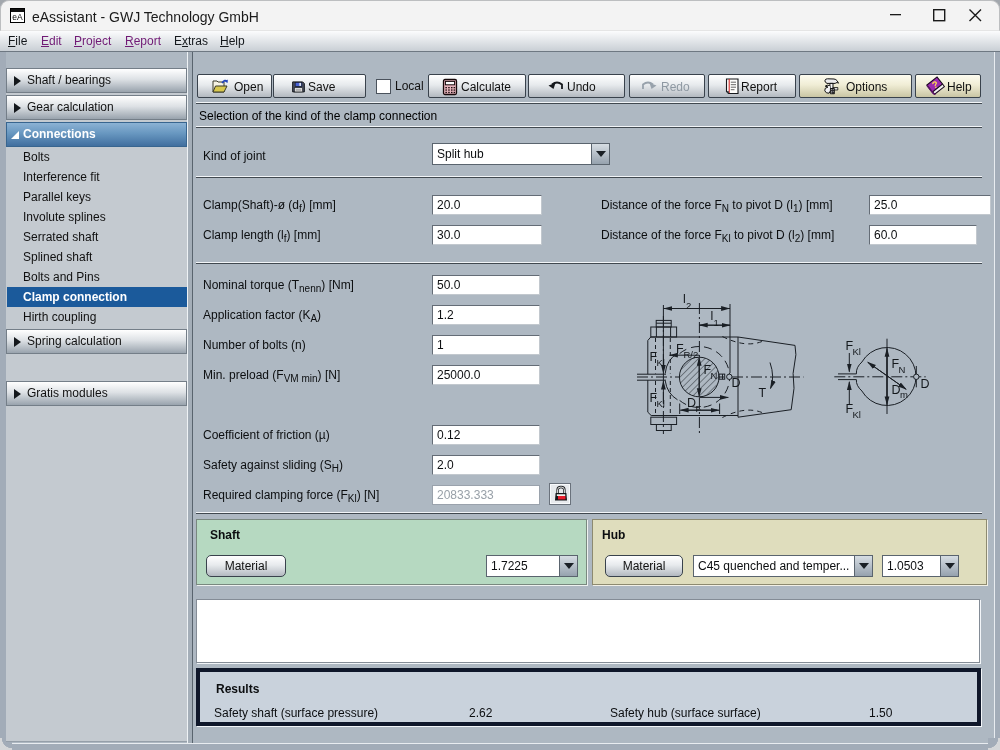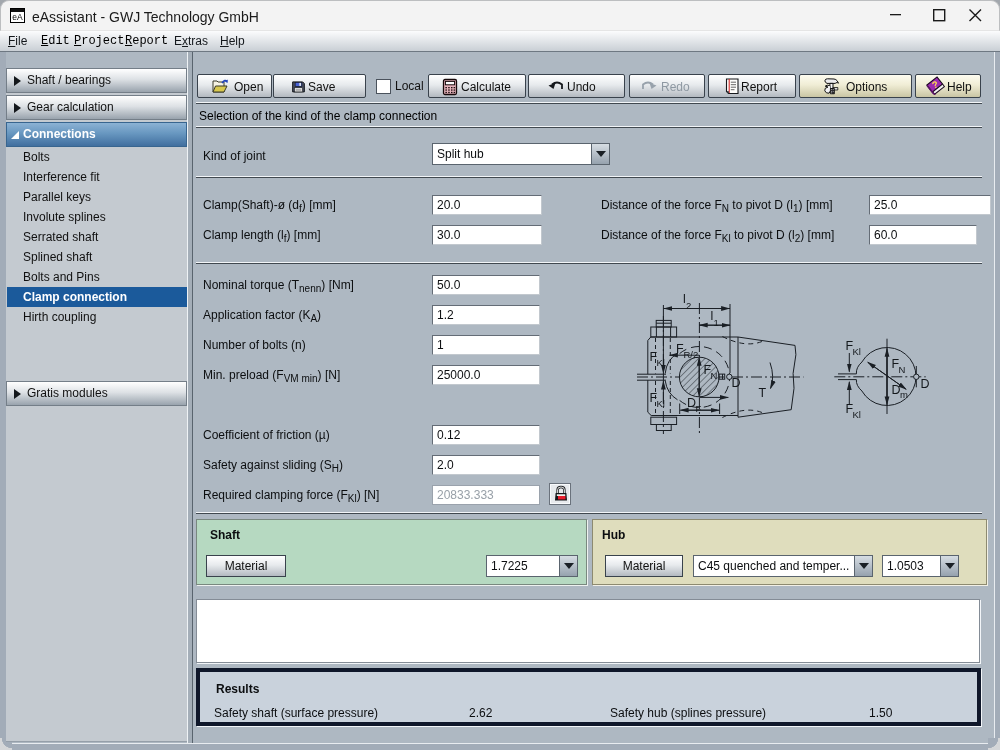--- a/index.html
+++ b/index.html
@@ -10,21 +10,21 @@
 #titlebar { left:0; top:0; width:1000px; height:31px; background:#f3f3f3; border:1px solid #bcbec0; border-bottom:1px solid #e5e5e5; border-radius:9px 9px 0 0; }
 #c1,#c2 { top:0; width:10px; height:10px; background:#a2a7ad; z-index:-1; }
 #bl { left:0; top:738px; width:12px; height:12px; background:radial-gradient(circle at 12px 0px, #a2acb8 10px, #d4d6d8 10.5px); }
 #br { left:988px; top:738px; width:12px; height:12px; background:radial-gradient(circle at 0px 0px, #a2acb8 10px, #d4d6d8 10.5px); }
 #title-ico { left:10px; top:8px; width:15px; height:15px; background:#fff; border:1px solid #000; font-size:8.5px; text-align:center; line-height:16px; color:#000; }
 #title-ico:before { content:""; position:absolute; left:0; top:0; width:13px; height:3px; background:#111; }
 #title-txt { left:32px; top:9px; font-size:14px; color:#1b1b1b; }
 
 #menubar { left:0; top:31px; width:1000px; height:21px; background:linear-gradient(#fbfcfd,#c9cfd5); border-bottom:1px solid #6e7882; }
 .mi { position:absolute; top:34px; font-size:12px; color:#14181c; }
-.mi.dis { color:#000000;font-family:Liberation Mono, monospace; }
+.mi.dis { color:#701a75; }
 
 #app { left:0; top:52px; width:1000px; height:698px; background:#aeb8c2; }
 #leftedge { left:0; top:52px; width:6px; height:698px; background:#a2acb8; }
 #rightedge { left:994px; top:52px; width:6px; height:698px; background:#a2acb8; border-left:1px solid #e8ecf0; }
 #botedge { left:0; top:743px; width:1000px; height:7px; background:#a2acb8; border-top:1px solid #e8ecf0; }
 
 #sidebar { left:6px; top:68px; width:181px; height:674px; background:#c4cad0; border-bottom:1px solid #959fa9; }
 #divider { left:187px; top:52px; width:6px; height:691px; background:#a4aeb8; border-left:1px solid #eef2f5; border-right:1px solid #59646e; }
 .shead { position:absolute; left:0; width:181px; height:25px; background:linear-gradient(#ffffff,#dde1e5 45%,#99a3ad); border:1px solid #747e88; font-size:12px; color:#111; line-height:23px; padding-left:20px; }
 .shead .tri { position:absolute; left:7px; top:7px; width:0; height:0; border-left:7px solid #14181c; border-top:5px solid transparent; border-bottom:5px solid transparent; }
@@ -43,21 +43,21 @@
 .flabel { position:absolute; font-size:12px; color:#0c0e10; white-space:nowrap; }
 sub { font-size:10px; }
 .inp { position:absolute; height:20px; background:#fff; border:1px solid #646c76; border-bottom-color:#c2c8ce; border-right-color:#c2c8ce; font-size:12px; color:#0c0e10; line-height:18px; padding-left:4px; }
 .inp.dis { color:#98a0a8; border-color:#9aa2ac; }
 .dd { position:absolute; height:22px; background:#fff; border:1px solid #5a646e; font-size:12px; color:#0c0e10; line-height:20px; padding-left:4px; }
 .dd .arrow { position:absolute; right:0; top:0; width:18px; height:20px; background:linear-gradient(#d6dde3,#b9c2cb 45%,#96a2ae); border-left:1px solid #5a646e; }
 .dd .arrow:after { content:""; position:absolute; left:4px; top:7px; width:0; height:0; border-left:5px solid transparent; border-right:5px solid transparent; border-top:6px solid #1a2026; }
 
 #shaftpanel { left:196px; top:519px; width:391px; height:66px; background:#b6d9c1; border:1px solid #79887f; box-shadow:1px 1px 0 #eef2f0; }
 #hubpanel { left:592px; top:519px; width:395px; height:66px; background:#dfddbd; border:1px solid #8d8a70; box-shadow:1px 1px 0 #f2f0e6; }
-.matbtn { position:absolute; height:22px; border:1px solid #39424c; border-radius:0; background:linear-gradient(#ffffff,#e7eaed 45%,#b3b9c0); font-size:12px; color:#111; text-align:center; line-height:20px; }
+.matbtn { position:absolute; height:22px; border:1px solid #39424c; border-radius:5px; background:linear-gradient(#ffffff,#e7eaed 45%,#b3b9c0); font-size:12px; color:#111; text-align:center; line-height:20px; }
 #msgbox { left:196px; top:599px; width:784px; height:64px; background:#fff; border:1px solid #848c96; box-shadow:1px 1px 0 #f2f5f8; }
 #results { left:196px; top:668px; width:785px; height:58px; background:#c9d2dc; border:4px solid #0f172a; box-shadow:1px 1px 0 #f2f5f8; }
 </style>
 </head>
 <body>
 <div id="c1" class="abs" style="left:0"></div>
 <div id="c2" class="abs" style="left:990px"></div>
 <div id="titlebar" class="abs"></div>
 <div id="title-ico" class="abs">eA</div>
 <div id="title-txt" class="abs">eAssistant - GWJ Technology GmbH</div>
@@ -95,20 +95,21 @@
       </svg>Connections</div>
   <div class="sitem" style="top:79px">Bolts</div>
   <div class="sitem" style="top:99px">Interference fit</div>
   <div class="sitem" style="top:119px">Parallel keys</div>
   <div class="sitem" style="top:139px">Involute splines</div>
   <div class="sitem" style="top:159px">Serrated shaft</div>
   <div class="sitem" style="top:179px">Splined shaft</div>
   <div class="sitem" style="top:199px">Bolts and Pins</div>
   <div class="sitem sel" style="top:219px">Clamp connection</div>
   <div class="sitem" style="top:239px">Hirth coupling</div>
+  <div class="shead" style="top:261px"><span class="tri"></span>Spring calculation</div>
   <div class="shead" style="top:313px"><span class="tri"></span>Gratis modules</div>
 </div>
 
 <div class="tbtn" style="left:197px;width:75px">
     <svg style="left:12px;top:3px" width="19" height="17" viewBox="0 0 19 17">
   <path d="M3,6 L3,14 L14,14 L14,4 L8,4 L7,3 L3,3 z" fill="#f6f3e4" stroke="#3a3a2a" stroke-width="1"></path>
   <path d="M3,14 L5.5,8 L17,8 L14,14 z" fill="#d8c84e" stroke="#3a3a2a" stroke-width="1"></path>
   <path d="M12,5 Q15,1 17,3.5" fill="none" stroke="#2244bb" stroke-width="1.6"></path>
   <path d="M17.8,1.5 L17.6,5 L14.8,3.4 z" fill="#2244bb"></path>
   </svg>
@@ -255,21 +256,21 @@
   <div class="matbtn" style="left:12px;top:35px;width:78px">Material</div>
   <div class="dd" style="left:100px;top:35px;width:180px">C45 quenched and temper...<span class="arrow"></span></div>
   <div class="dd" style="left:289px;top:35px;width:77px">1.0503<span class="arrow"></span></div>
 </div>
 
 <div id="msgbox" class="abs"></div>
 <div id="results" class="abs">
   <div class="flabel" style="left:16px;top:10px;font-weight:bold">Results</div>
   <div class="flabel" style="left:14px;top:34px">Safety shaft (surface pressure)</div>
   <div class="flabel" style="left:269px;top:34px">2.62</div>
-  <div class="flabel" style="left:410px;top:34px">Safety hub (splines pressure)</div>
+  <div class="flabel" style="left:410px;top:34px">Safety hub (surface surface)</div>
   <div class="flabel" style="left:669px;top:34px">1.50</div>
 </div>
 
 <svg id="diagram" class="abs" style="left:620px;top:280px" width="330" height="165" viewBox="620 280 330 165">
 <defs>
 <marker id="ah" markerWidth="9" markerHeight="6" refX="8.3" refY="3" orient="auto" markerUnits="userSpaceOnUse">
   <polygon points="0,0.6 9,3 0,5.4" fill="#1a1f25"></polygon>
 </marker>
 <pattern id="hatch" width="4.5" height="4.5" patternTransform="rotate(45)" patternUnits="userSpaceOnUse">
   <rect width="4.5" height="4.5" fill="#aeb8c2"></rect>

